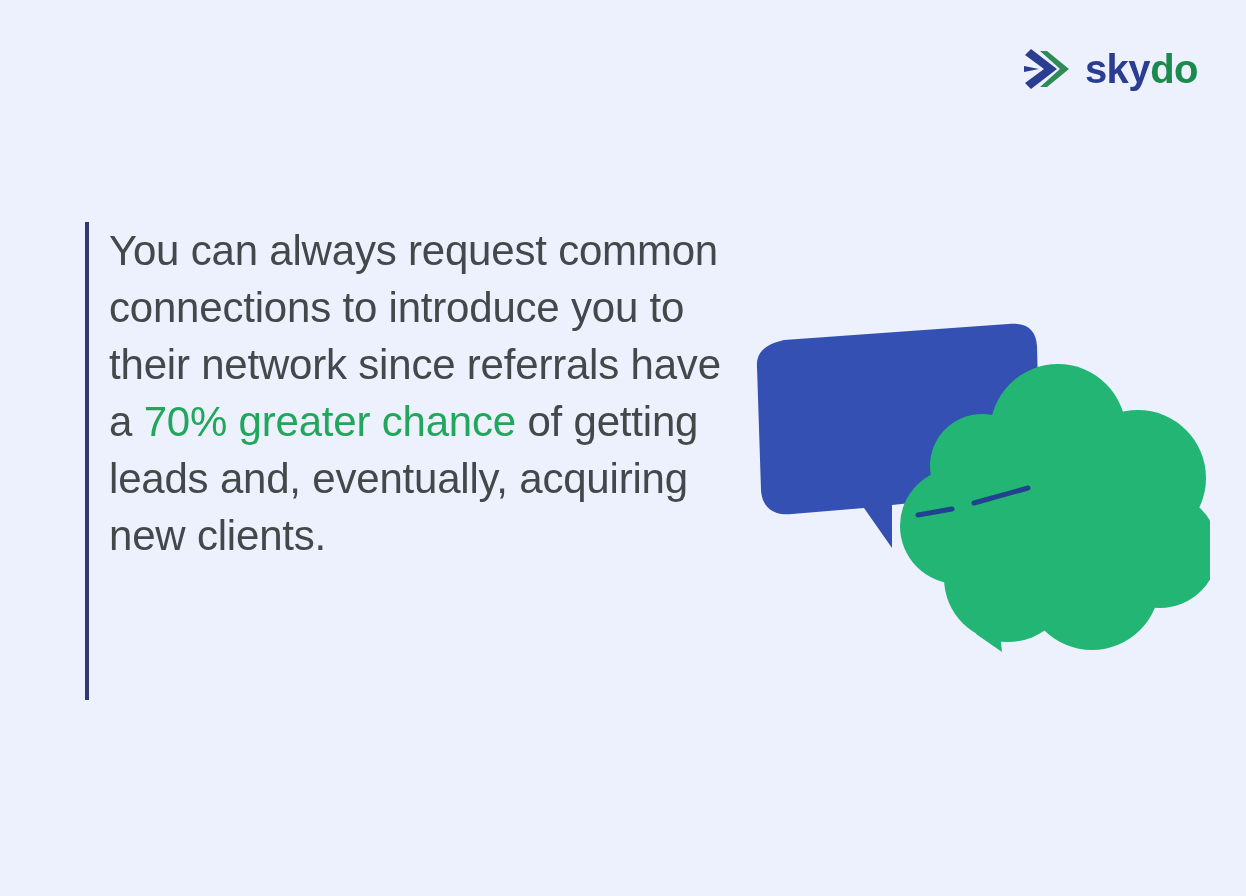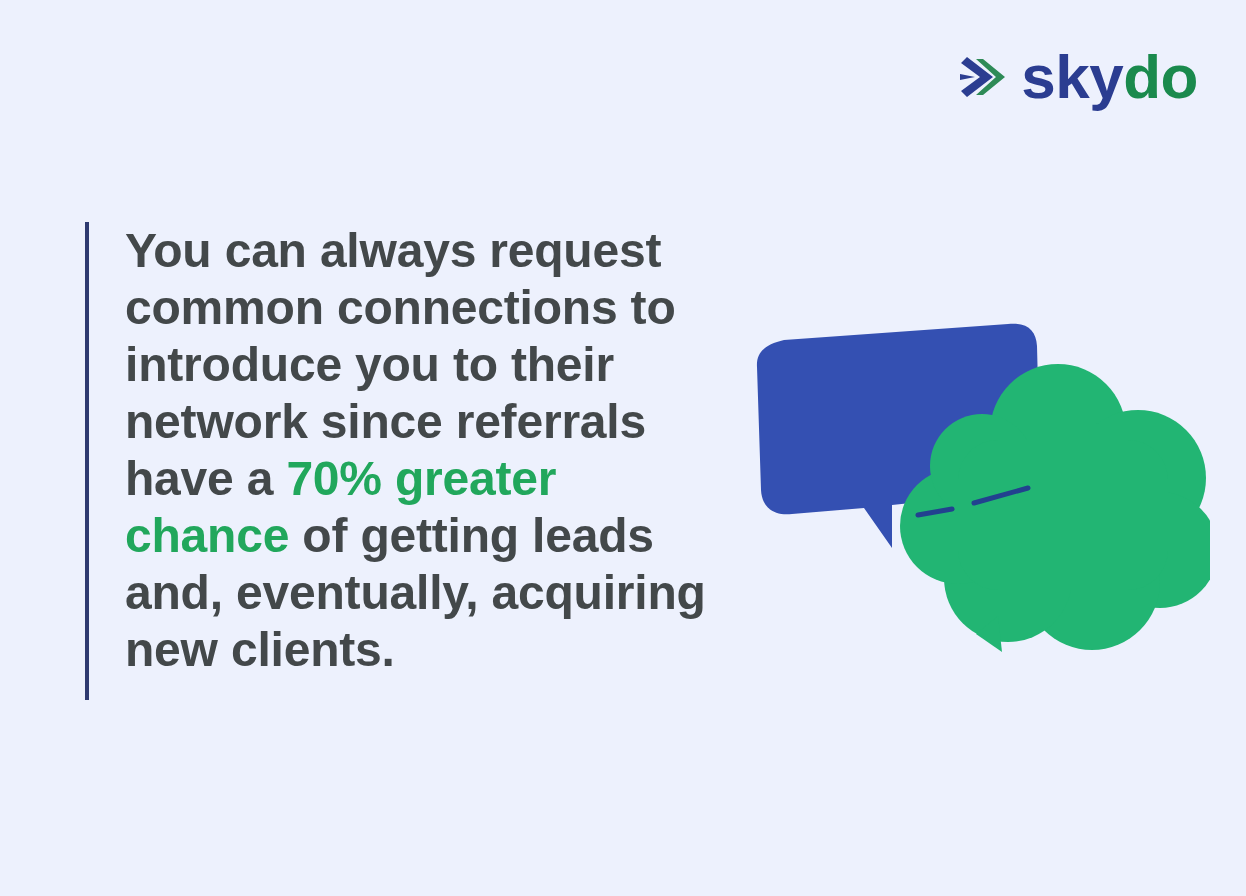--- a/index.html
+++ b/index.html
@@ -23,21 +23,21 @@
     display: flex;
     align-items: center;
     gap: 10px;
   }
   .logo-mark {
     display: block;
     width: 52px;
     height: 46px;
   }
   .logo-word {
-    font-size: 62px;
+    font-size: 40px;
     font-weight: 700;
     letter-spacing: -0.5px;
     line-height: 1;
     white-space: nowrap;
   }
   .logo-word .sky { color: #2b3d91; }
   .logo-word .do  { color: #1a8a4d; }
 
   
   .quote-block {
@@ -48,23 +48,23 @@
     display: flex;
     align-items: stretch;
   }
   .quote-rule {
     width: 4px;
     min-height: 478px;
     background: #2e3a70;
     flex: 0 0 4px;
   }
   .quote-text {
-    padding-left: 36px;
-    font-size: 48px;
-    font-weight: 700;
+    padding-left: 20px;
+    font-size: 42px;
+    font-weight: 400;
     line-height: 57px;
     color: #43484a;
     letter-spacing: -0.2px;
   }
   .quote-text .hl { color: #21a75c; }
 
   
   .illustration {
     position: absolute;
     left: 740px;

